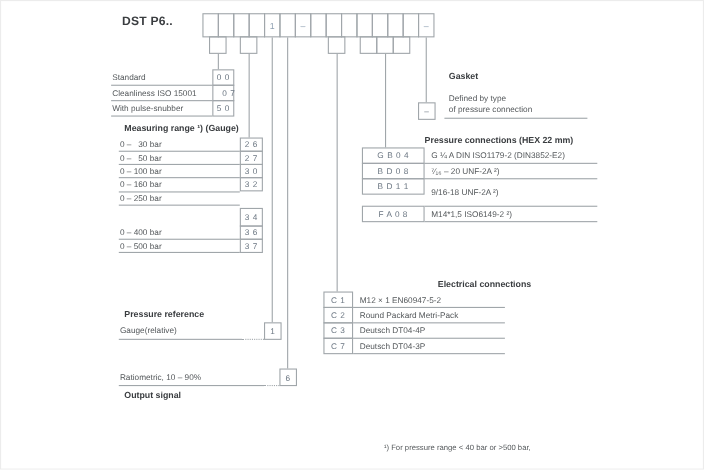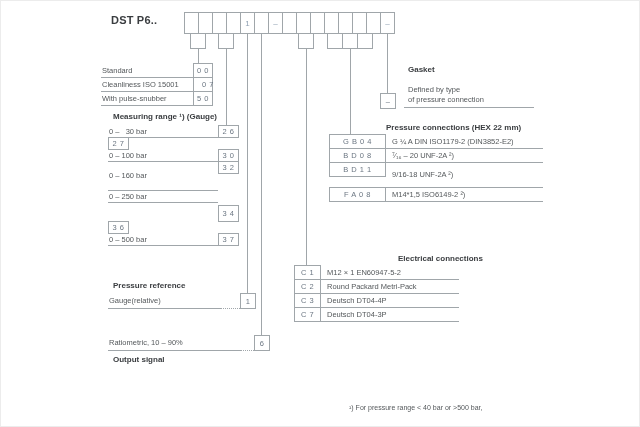--- a/index.html
+++ b/index.html
@@ -107,35 +107,37 @@
     </div>
   </div>
 
   <div class="sec-heading" style="left:112px;top:111px;">Measuring range ¹) (Gauge)</div>
   <div class="vtable" style="left:107px;top:124px;">
     <div class="vrow">
       <div class="lbl" style="width:110px;height:13px;">0 –   30 bar</div>
       <div class="box" style="width:21px;height:13px;">2 6</div>
     </div>
     <div class="vrow">
+      <div class="lbl" style="width:110px;height:13px;">0 –   50 bar</div>
       <div class="box" style="width:21px;height:13px;">2 7</div>
     </div>
     <div class="vrow">
       <div class="lbl" style="width:110px;height:13px;">0 – 100 bar</div>
       <div class="box" style="width:21px;height:13px;">3 0</div>
     </div>
     <div class="vrow">
-      <div class="lbl" style="width:110px;height:30px;">0 – 160 bar</div>
+      <div class="lbl" style="width:110px;height:14px;">0 – 160 bar</div>
       <div class="box" style="width:21px;height:13px;">3 2</div>
     </div>
     <div class="vrow">
       <div class="lbl" style="width:110px;height:13px;">0 – 250 bar</div>
       <div class="box" style="width:21px;height:17px;margin-top:15px;">3 4</div>
     </div>
     <div class="vrow">
+      <div class="lbl" style="width:110px;height:13px;">0 – 400 bar</div>
       <div class="box" style="width:21px;height:13px;">3 6</div>
     </div>
     <div class="vrow">
       <div class="lbl" style="width:110px;height:13px;">0 – 500 bar</div>
       <div class="box" style="width:21px;height:13px;">3 7</div>
     </div>
   </div>
 
   <div class="sec-heading" style="left:112px;top:280px;">Pressure reference</div>
   <div class="opt-row" style="left:107px;top:292px;width:148px;height:16px;">

